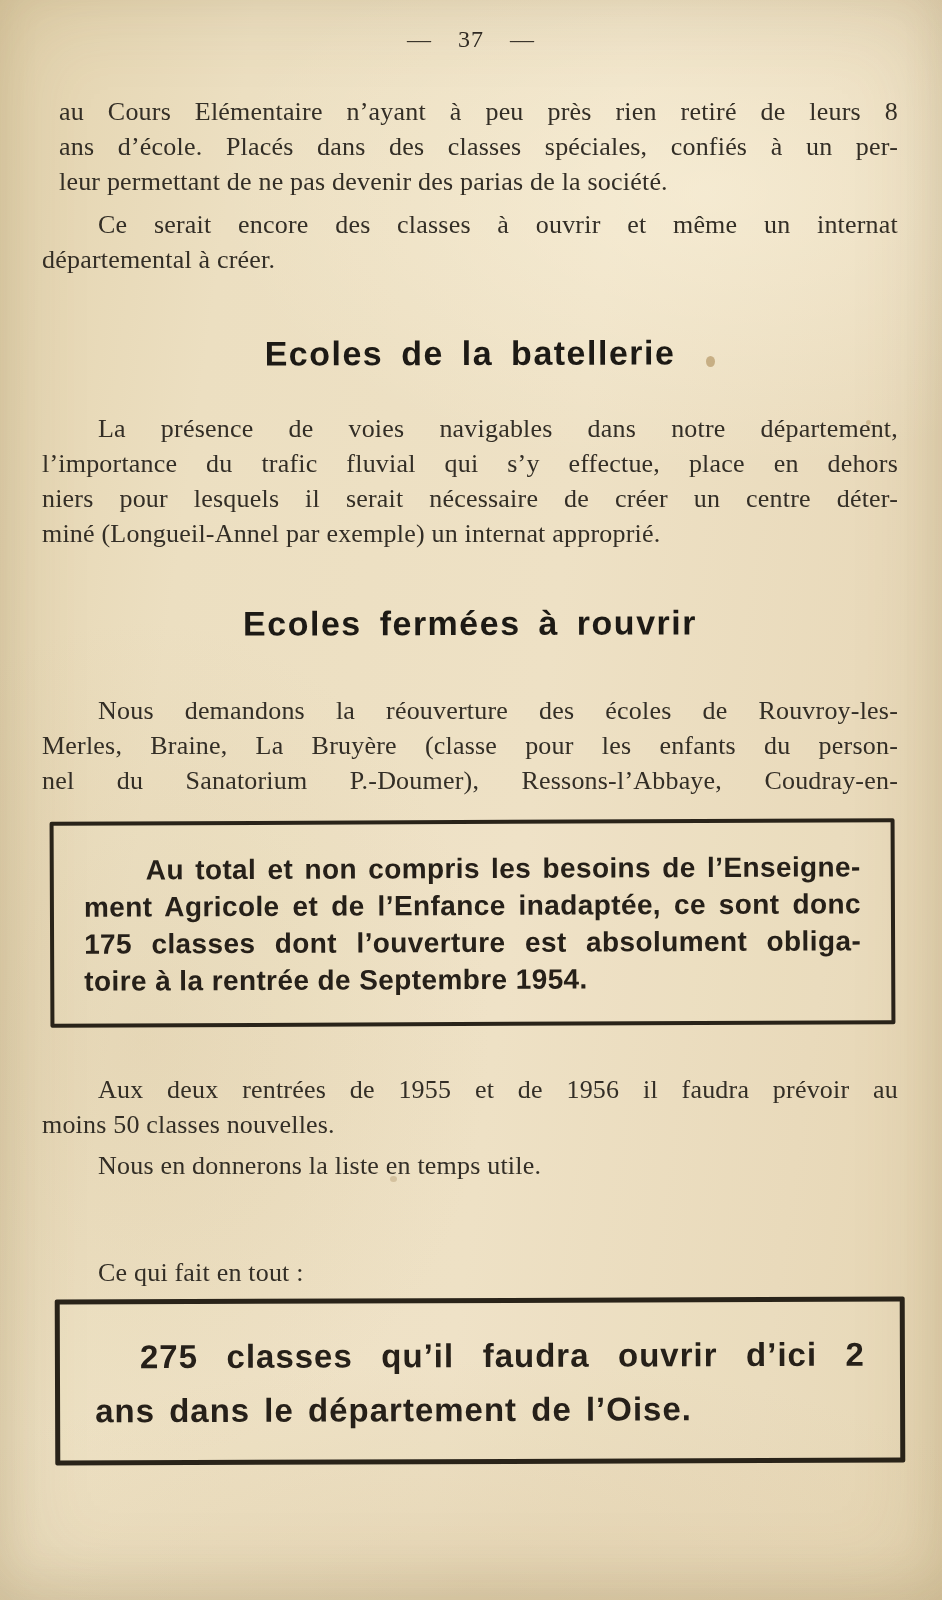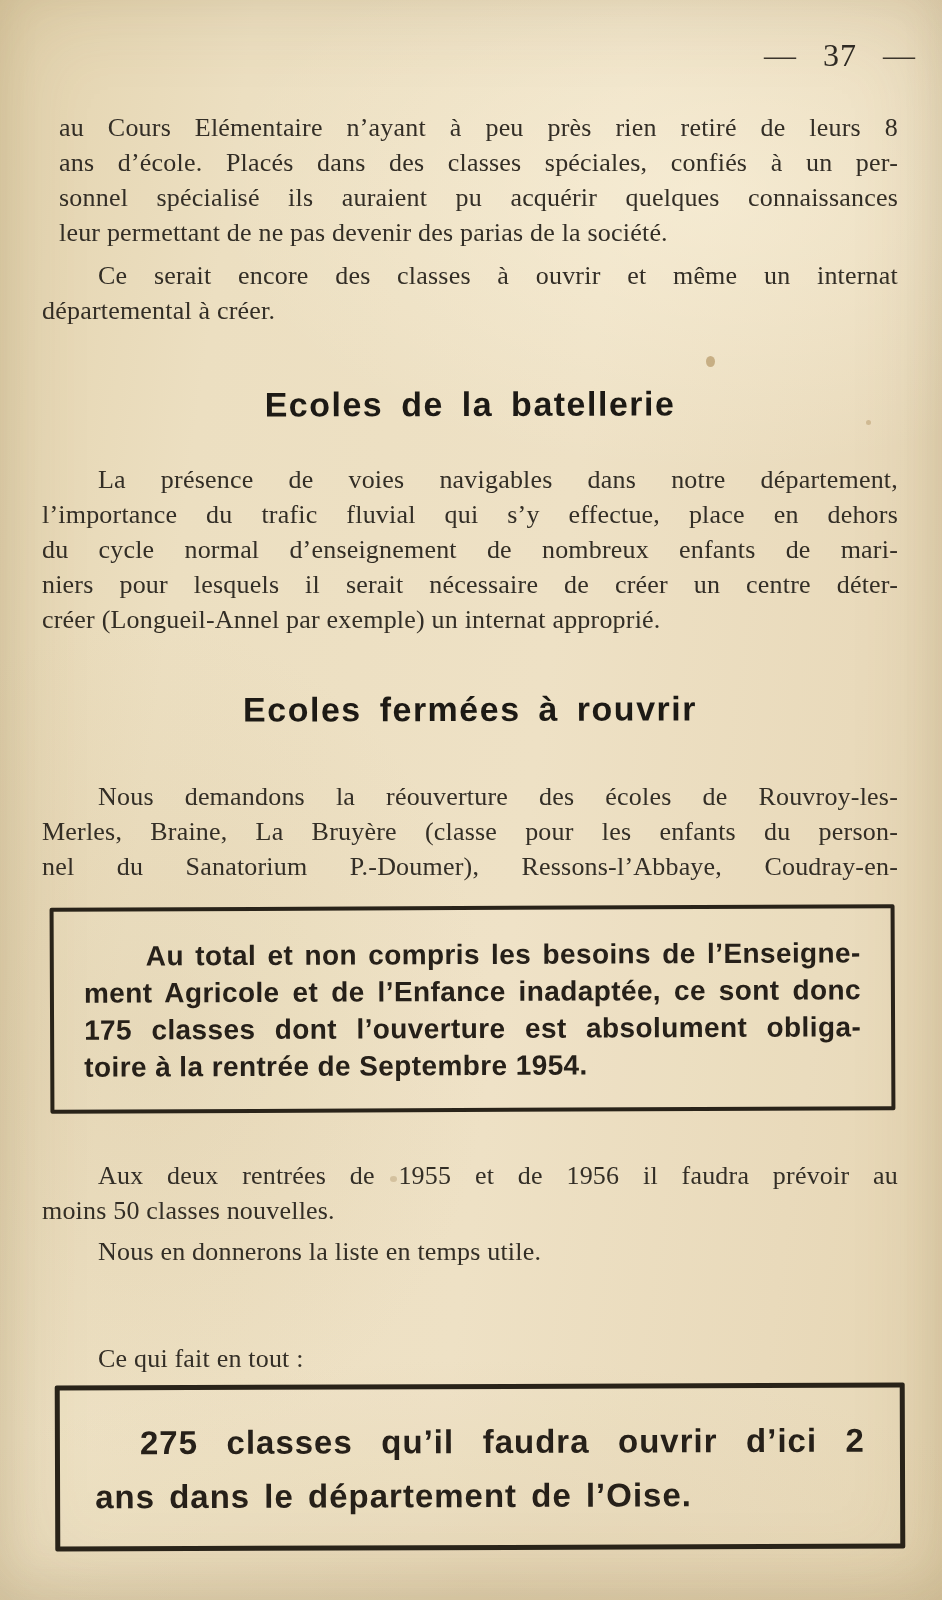--- a/index.html
+++ b/index.html
@@ -28,23 +28,23 @@
   .speck {
     position: absolute;
     border-radius: 50%;
     pointer-events: none;
   }
   .speck.s1 { left: 706px; top: 356px; width: 9px; height: 11px; background: rgba(150, 110, 50, 0.45); }
   .speck.s2 { left: 866px; top: 420px; width: 5px; height: 5px; background: rgba(150, 110, 50, 0.30); }
   .speck.s3 { left: 390px; top: 1176px; width: 7px; height: 6px; background: rgba(140, 105, 50, 0.25); }
 
   .page-number {
-    padding-top: 40px;
-    text-align: right;
-    font-size: 32px;
+    padding-top: 24px;
+    text-align: center;
+    font-size: 24px;
     line-height: 30px;
     letter-spacing: 1px;
     color: #2e2a24;
   }
   .page-number .dash { padding: 0 26px; color: #3a352d; }
 
   .text-col {
     margin-left: 42px;
     margin-right: 44px;
   }
@@ -127,37 +127,35 @@
 
 <div class="page-number">
   <span class="dash">—</span><span>37</span><span class="dash">—</span>
 </div>
 
 <div class="text-col">
 
   <div class="bodypara p-intro">
       <div class="ln fill">au Cours Elémentaire n’ayant à peu près rien retiré de leurs 8</div>
       <div class="ln fill">ans d’école. Placés dans des classes spéciales, confiés à un per-</div>
-      <div class="ln fill">sonnel spécialisé ils auraient pu acquérir quelques connaissances</div>
       <div class="ln">leur permettant de ne pas devenir des parias de la société.</div>
     </div>
 
   <div class="bodypara p-internat ind">
       <div class="ln fill">Ce serait encore des classes à ouvrir et même un internat</div>
       <div class="ln">départemental à créer.</div>
     </div>
 
   <div class="section-heading">Ecoles de la batellerie</div>
 
   <div class="bodypara p-batellerie ind">
       <div class="ln fill">La présence de voies navigables dans notre département,</div>
       <div class="ln fill">l’importance du trafic fluvial qui s’y effectue, place en dehors</div>
-      <div class="ln fill">du cycle normal d’enseignement de nombreux enfants de mari-</div>
       <div class="ln fill">niers pour lesquels il serait nécessaire de créer un centre déter-</div>
-      <div class="ln">créer (Longueil-Annel par exemple) un internat approprié.</div>
+      <div class="ln">miné (Longueil-Annel par exemple) un internat approprié.</div>
     </div>
 
   <div class="section-heading h2">Ecoles fermées à rouvrir</div>
 
   <div class="bodypara p-fermees ind">
       <div class="ln fill">Nous demandons la réouverture des écoles de Rouvroy-les-</div>
       <div class="ln fill">Merles, Braine, La Bruyère (classe pour les enfants du person-</div>
       <div class="ln fill">nel du Sanatorium P.-Doumer), Ressons-l’Abbaye, Coudray-en-</div>
     </div>
 

